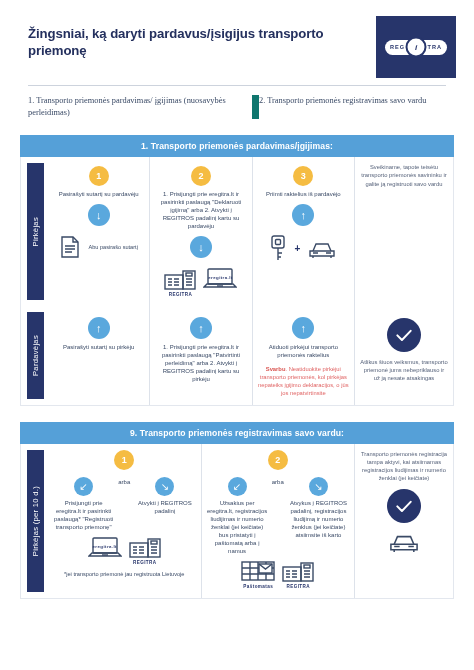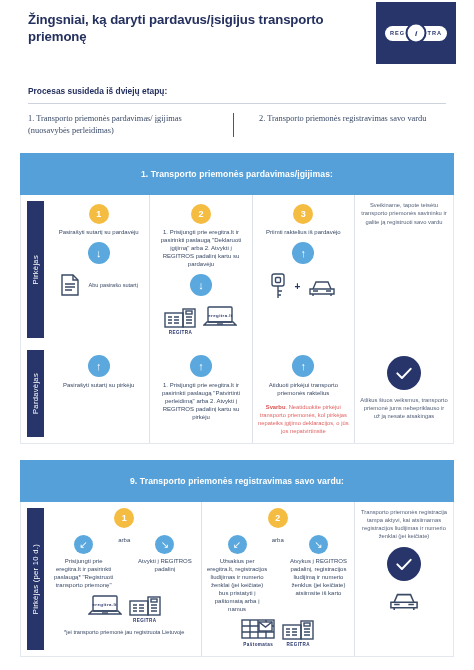--- a/index.html
+++ b/index.html
@@ -4,21 +4,21 @@
 <style>
   html,body{margin:0;padding:0;}
   body{
     width:474px;height:670px;background:#ffffff;
     font-family:"Liberation Sans","DejaVu Sans",sans-serif;
     color:#2b3a55;overflow:hidden;
   }
   .page{position:relative;width:474px;height:670px;background:#fff;}
 
   
-  .header{display:flex;align-items:flex-start;justify-content:space-between;padding:2px 0 0 0;}
+  .header{display:flex;align-items:flex-start;justify-content:space-between;padding:16px 0 0 0;}
   .title{
     padding-left:28px;font-size:13.2px;line-height:1.28;font-weight:bold;
     color:#24305e;letter-spacing:-0.1px;max-width:300px;padding-top:10px;
   }
   .logo-box{
     width:80px;height:62px;background:#27356b;
     display:flex;align-items:center;justify-content:center;margin-right:18px;
   }
   .logo-pill{
     position:relative;width:62px;height:15px;border-radius:8px;background:#fff;
@@ -32,26 +32,26 @@
     width:17px;height:17px;border-radius:50%;background:#fff;border:2px solid #27356b;
     display:flex;align-items:center;justify-content:center;
     font-size:8px;font-weight:bold;color:#27356b;font-style:italic;
   }
 
   
   .intro{padding:22px 28px 0 28px;font-size:8.4px;font-weight:bold;color:#24305e;}
   .rule{margin:7px 28px 0 28px;border-top:1px solid #cdd3dd;}
   .two-col{display:flex;padding:9px 28px 0 28px;gap:0;}
   .two-col .col{flex:1;font-size:8.4px;line-height:1.45;color:#3a4a66;padding-right:12px;font-family:Liberation Serif, serif;}
-  .two-col .col.second{border-left:1px solid #0f766e;padding-left:25px;flex:0 0 175px;}
+  .two-col .col.second{border-left:7px solid #0f766e;padding-left:0;flex:0 0 175px;}
 
   
   .band{
     margin:16px 20px 0 20px;background:#55a0d8;color:#fff;
-    text-align:center;font-size:8.6px;font-weight:bold;padding:16px 0;letter-spacing:.1px;
+    text-align:center;font-size:8.6px;font-weight:bold;padding:6px 0;letter-spacing:.1px;
   }
   .section{margin:0 20px;border:1px solid #e3e7ee;border-top:none;background:#fff;}
 
   
   .row{display:flex;align-items:stretch;}
   .vlabel{
     width:17px;flex:0 0 17px;background:#27356b;color:#fff;
     display:flex;align-items:center;justify-content:center;margin:6px 4px 6px 6px;
   }
   .vlabel span{
@@ -104,21 +104,20 @@
     <div class="title">Žingsniai, ką daryti pardavus/įsigijus transporto priemonę</div>
     <div class="logo-box">
       <div class="logo-pill">
         <span class="l-reg">REG</span>
         <span class="l-tra">TRA</span>
         <div class="logo-ring">i</div>
       </div>
     </div>
   </div>
 
-  <div class="intro">Procesas susideda iš dviejų etapų:</div>
   <div class="rule"></div>
   <div class="two-col">
     <div class="col">1. Transporto priemonės pardavimas/ įgijimas (nuosavybės perleidimas)</div>
     <div class="col second">2. Transporto priemonės registravimas savo vardu</div>
   </div>
 
   <div class="band">1. Transporto priemonės pardavimas/įgijimas:</div>
   <div class="section">
 
     <div class="row">

